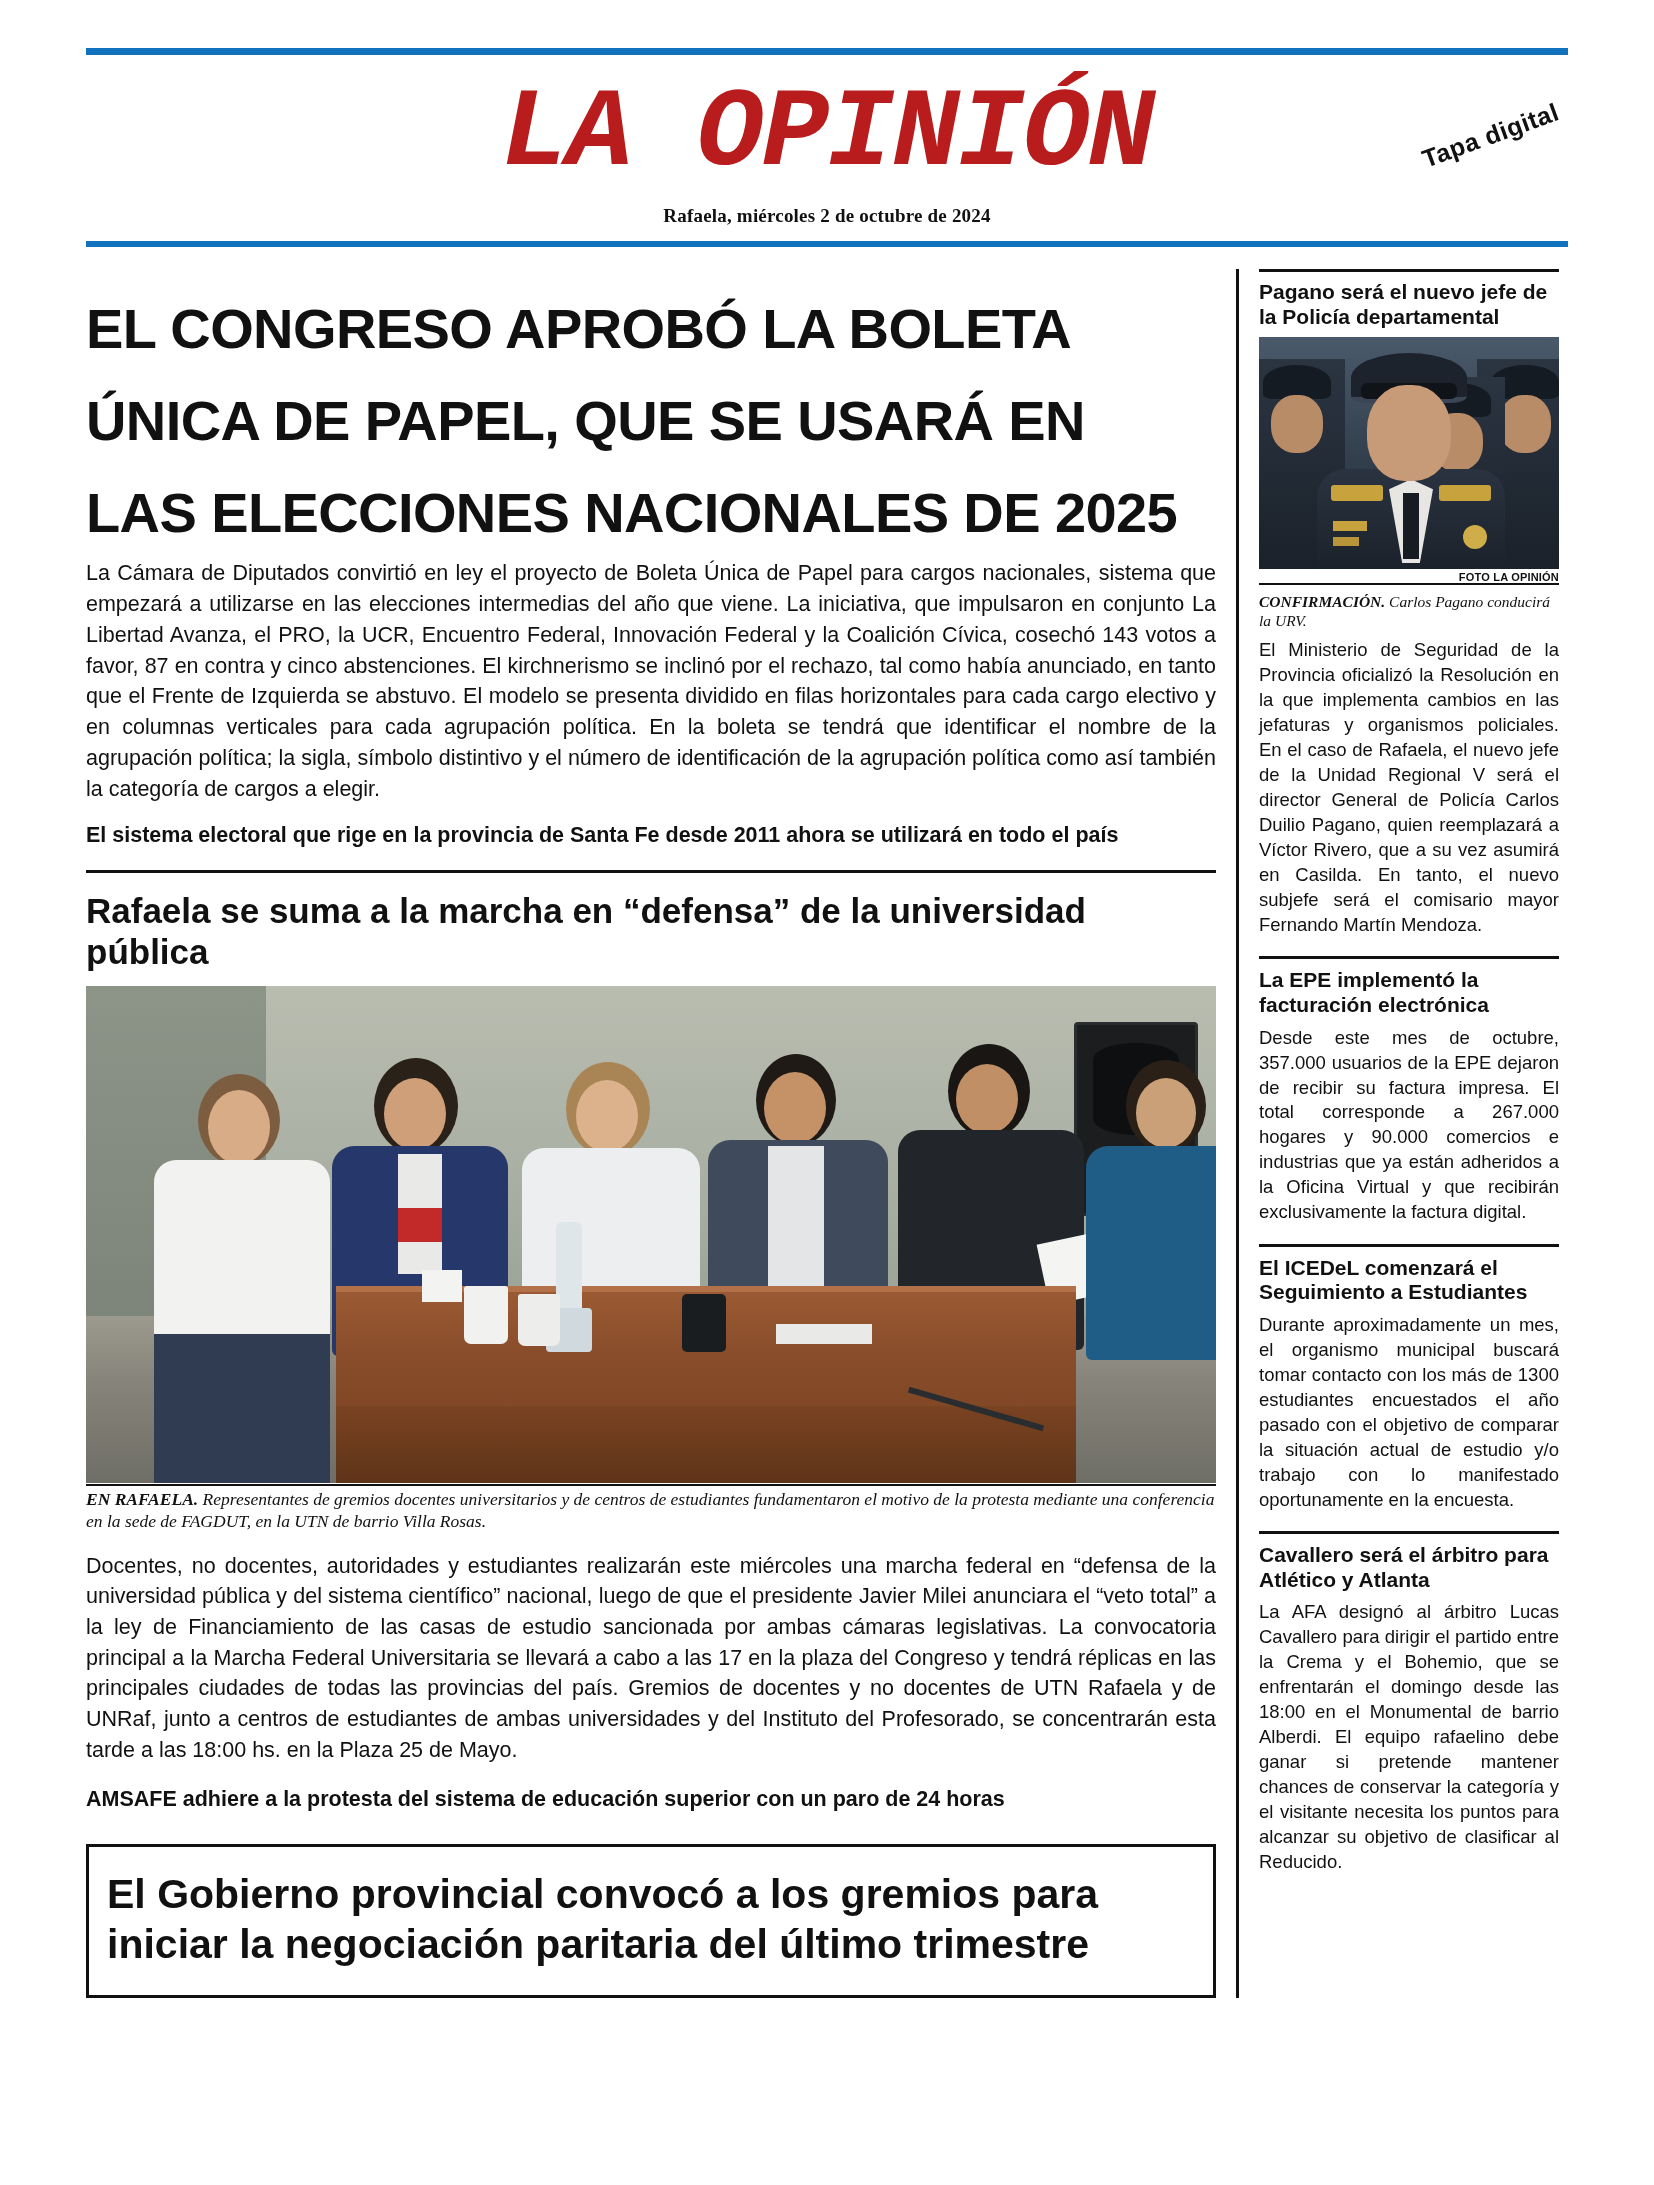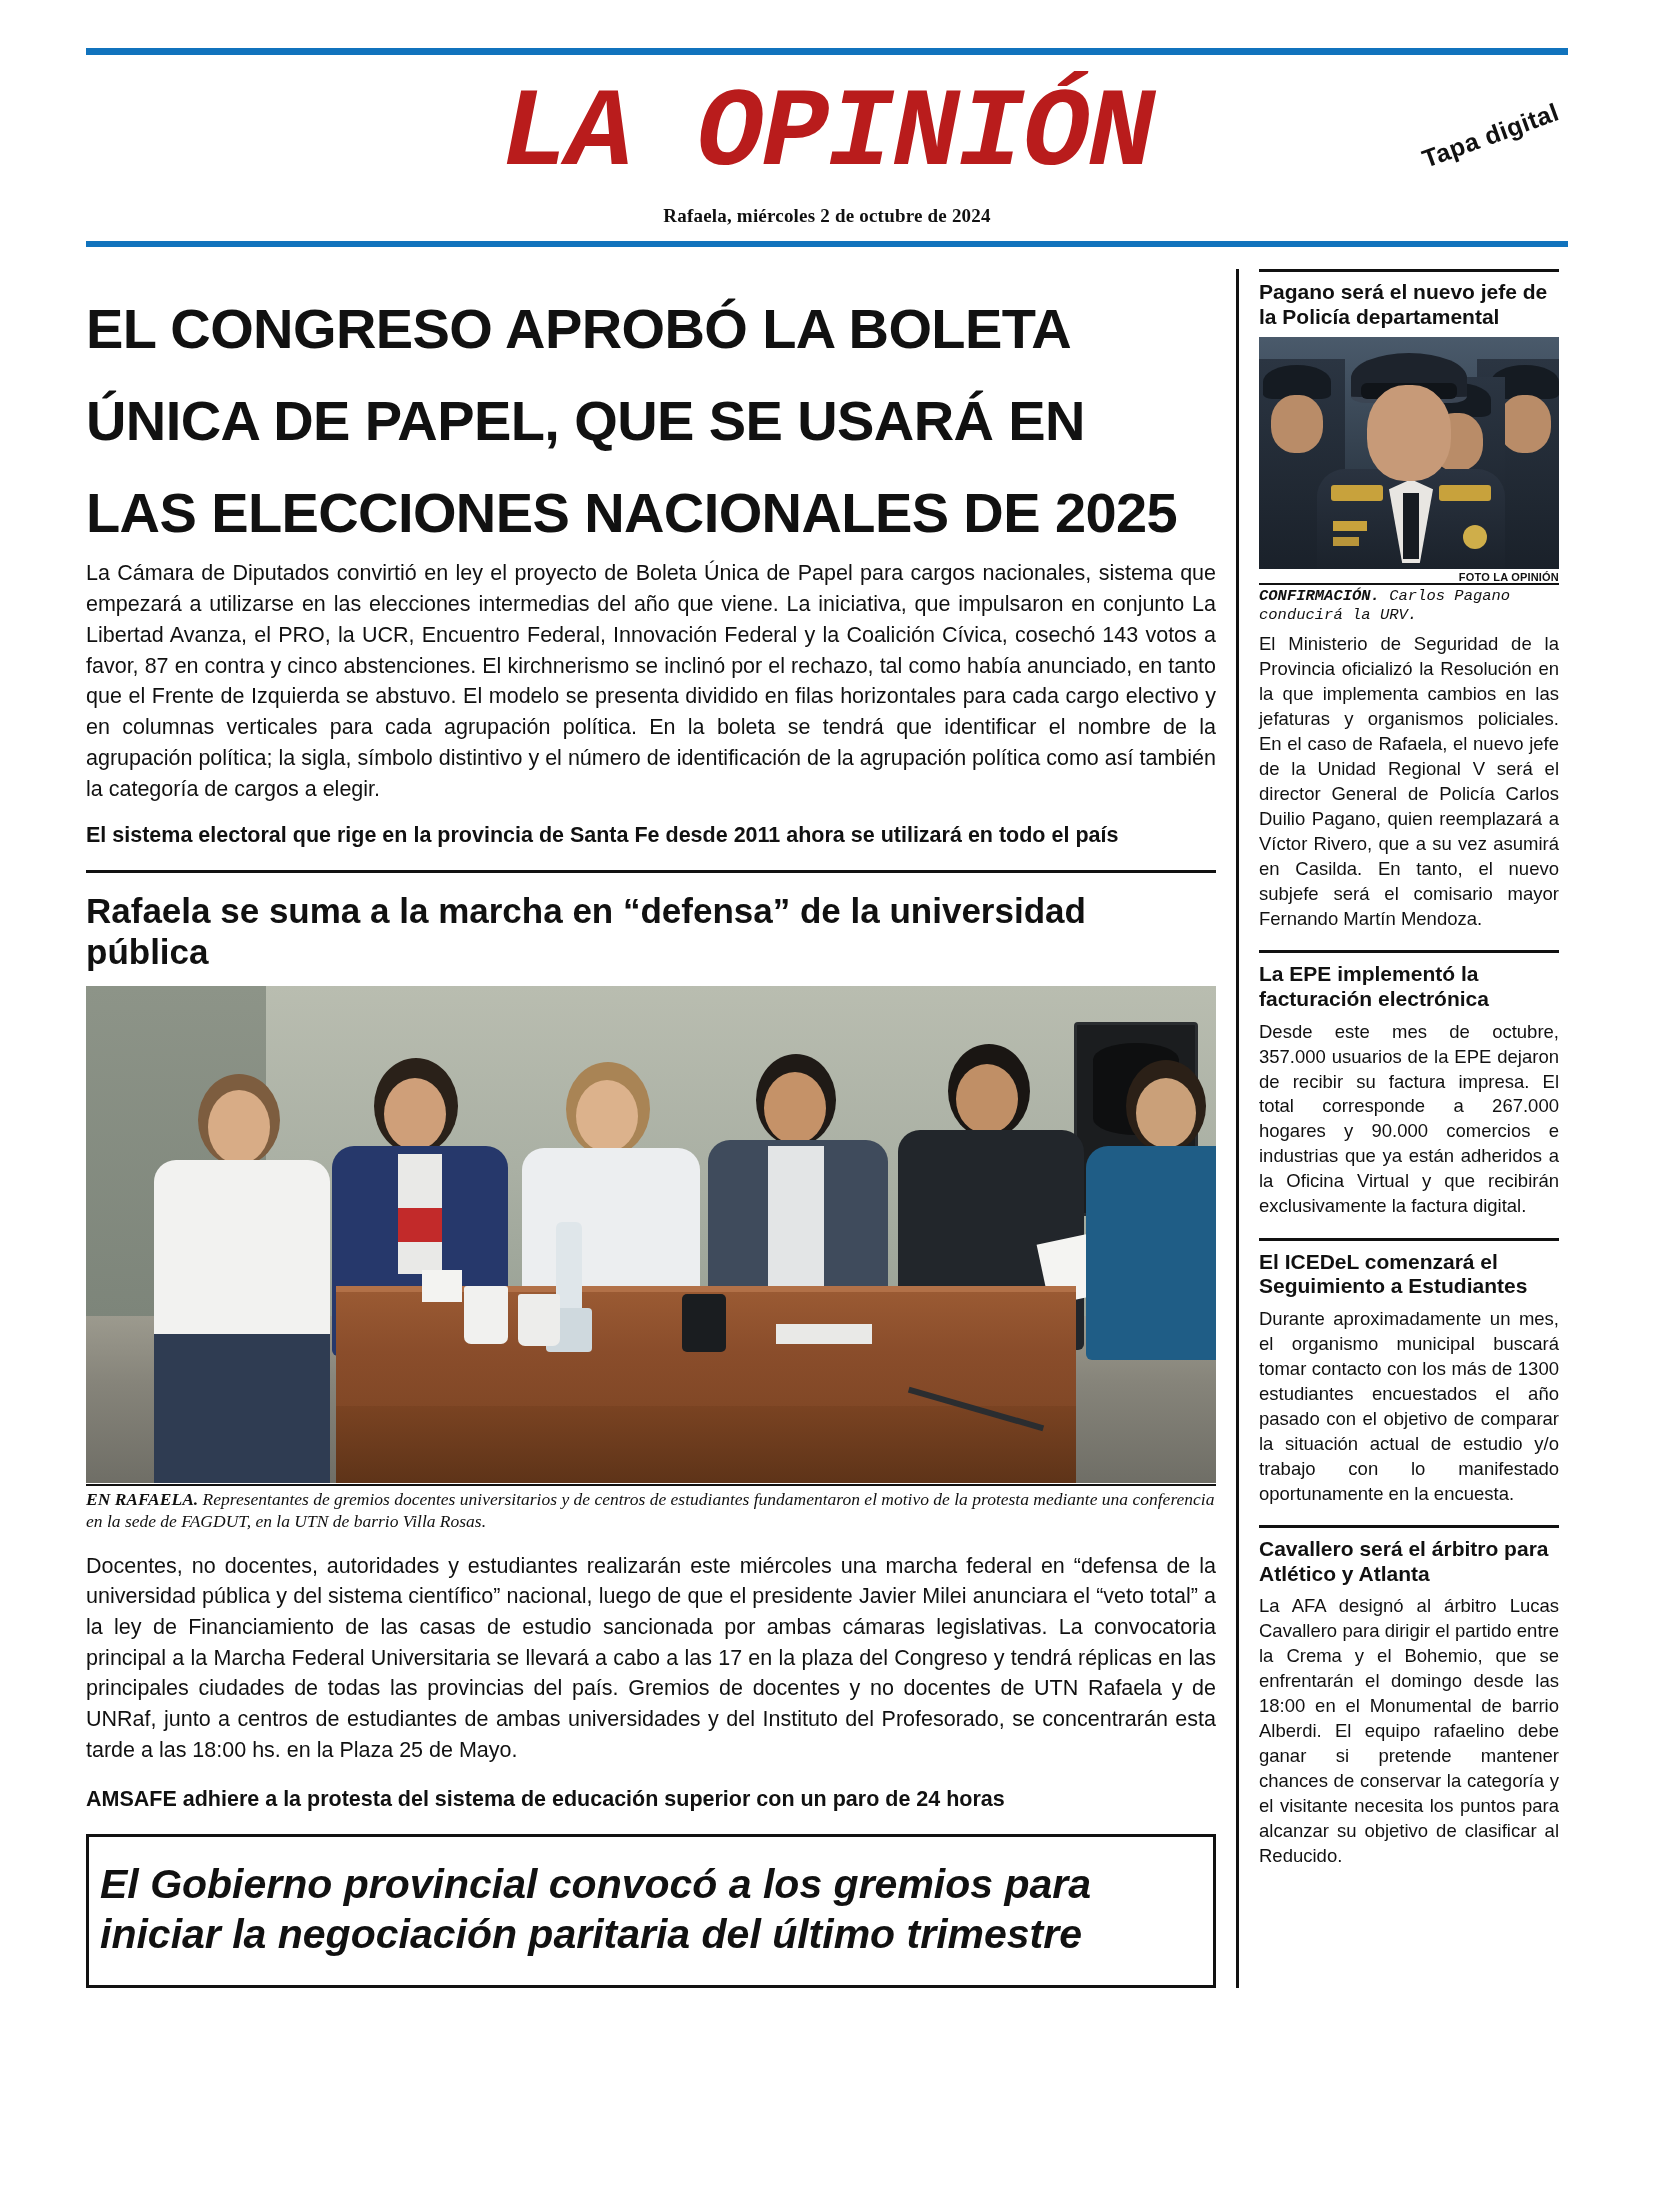--- a/index.html
+++ b/index.html
@@ -160,23 +160,22 @@
   }
   .sec-subhead {
     font-weight: bold;
     font-size: 21.5px;
     margin-top: 16px;
   }
 
   
   .boxed {
     border: 3px solid #111;
-    margin-top: 22px;
-    padding: 22px 26px 26px 11px;
-    font-style: italic;
+    margin-top: 32px;
+    padding: 22px 26px 26px 18px;
   }
   .boxed-headline {
     font-weight: bold;
     font-size: 41px;
     line-height: 1.22;
     margin: 0;
   }
 
   
   .side-item { margin-bottom: 14px; }
@@ -199,26 +198,26 @@
     background: #2c3642;
   }
   .side-credit {
     font-weight: bold;
     font-size: 11px;
     text-align: right;
     letter-spacing: 0.2px;
     margin-top: 2px;
   }
   .side-caption {
-    font-family: Liberation Mono, monospace;
+    font-family: Liberation Serif, serif;
     font-size: 15.5px;
     font-style: italic;
     line-height: 1.2;
     border-top: 2px solid #111;
-    padding-top: 2px;
+    padding-top: 8px;
   }
   .side-caption b { font-weight: bold; font-style: italic; }
   .side-body {
     font-size: 18.5px;
     line-height: 1.35;
     text-align: justify;
     margin-top: 8px;
   }
   .side-sep {
     height: 3px;

